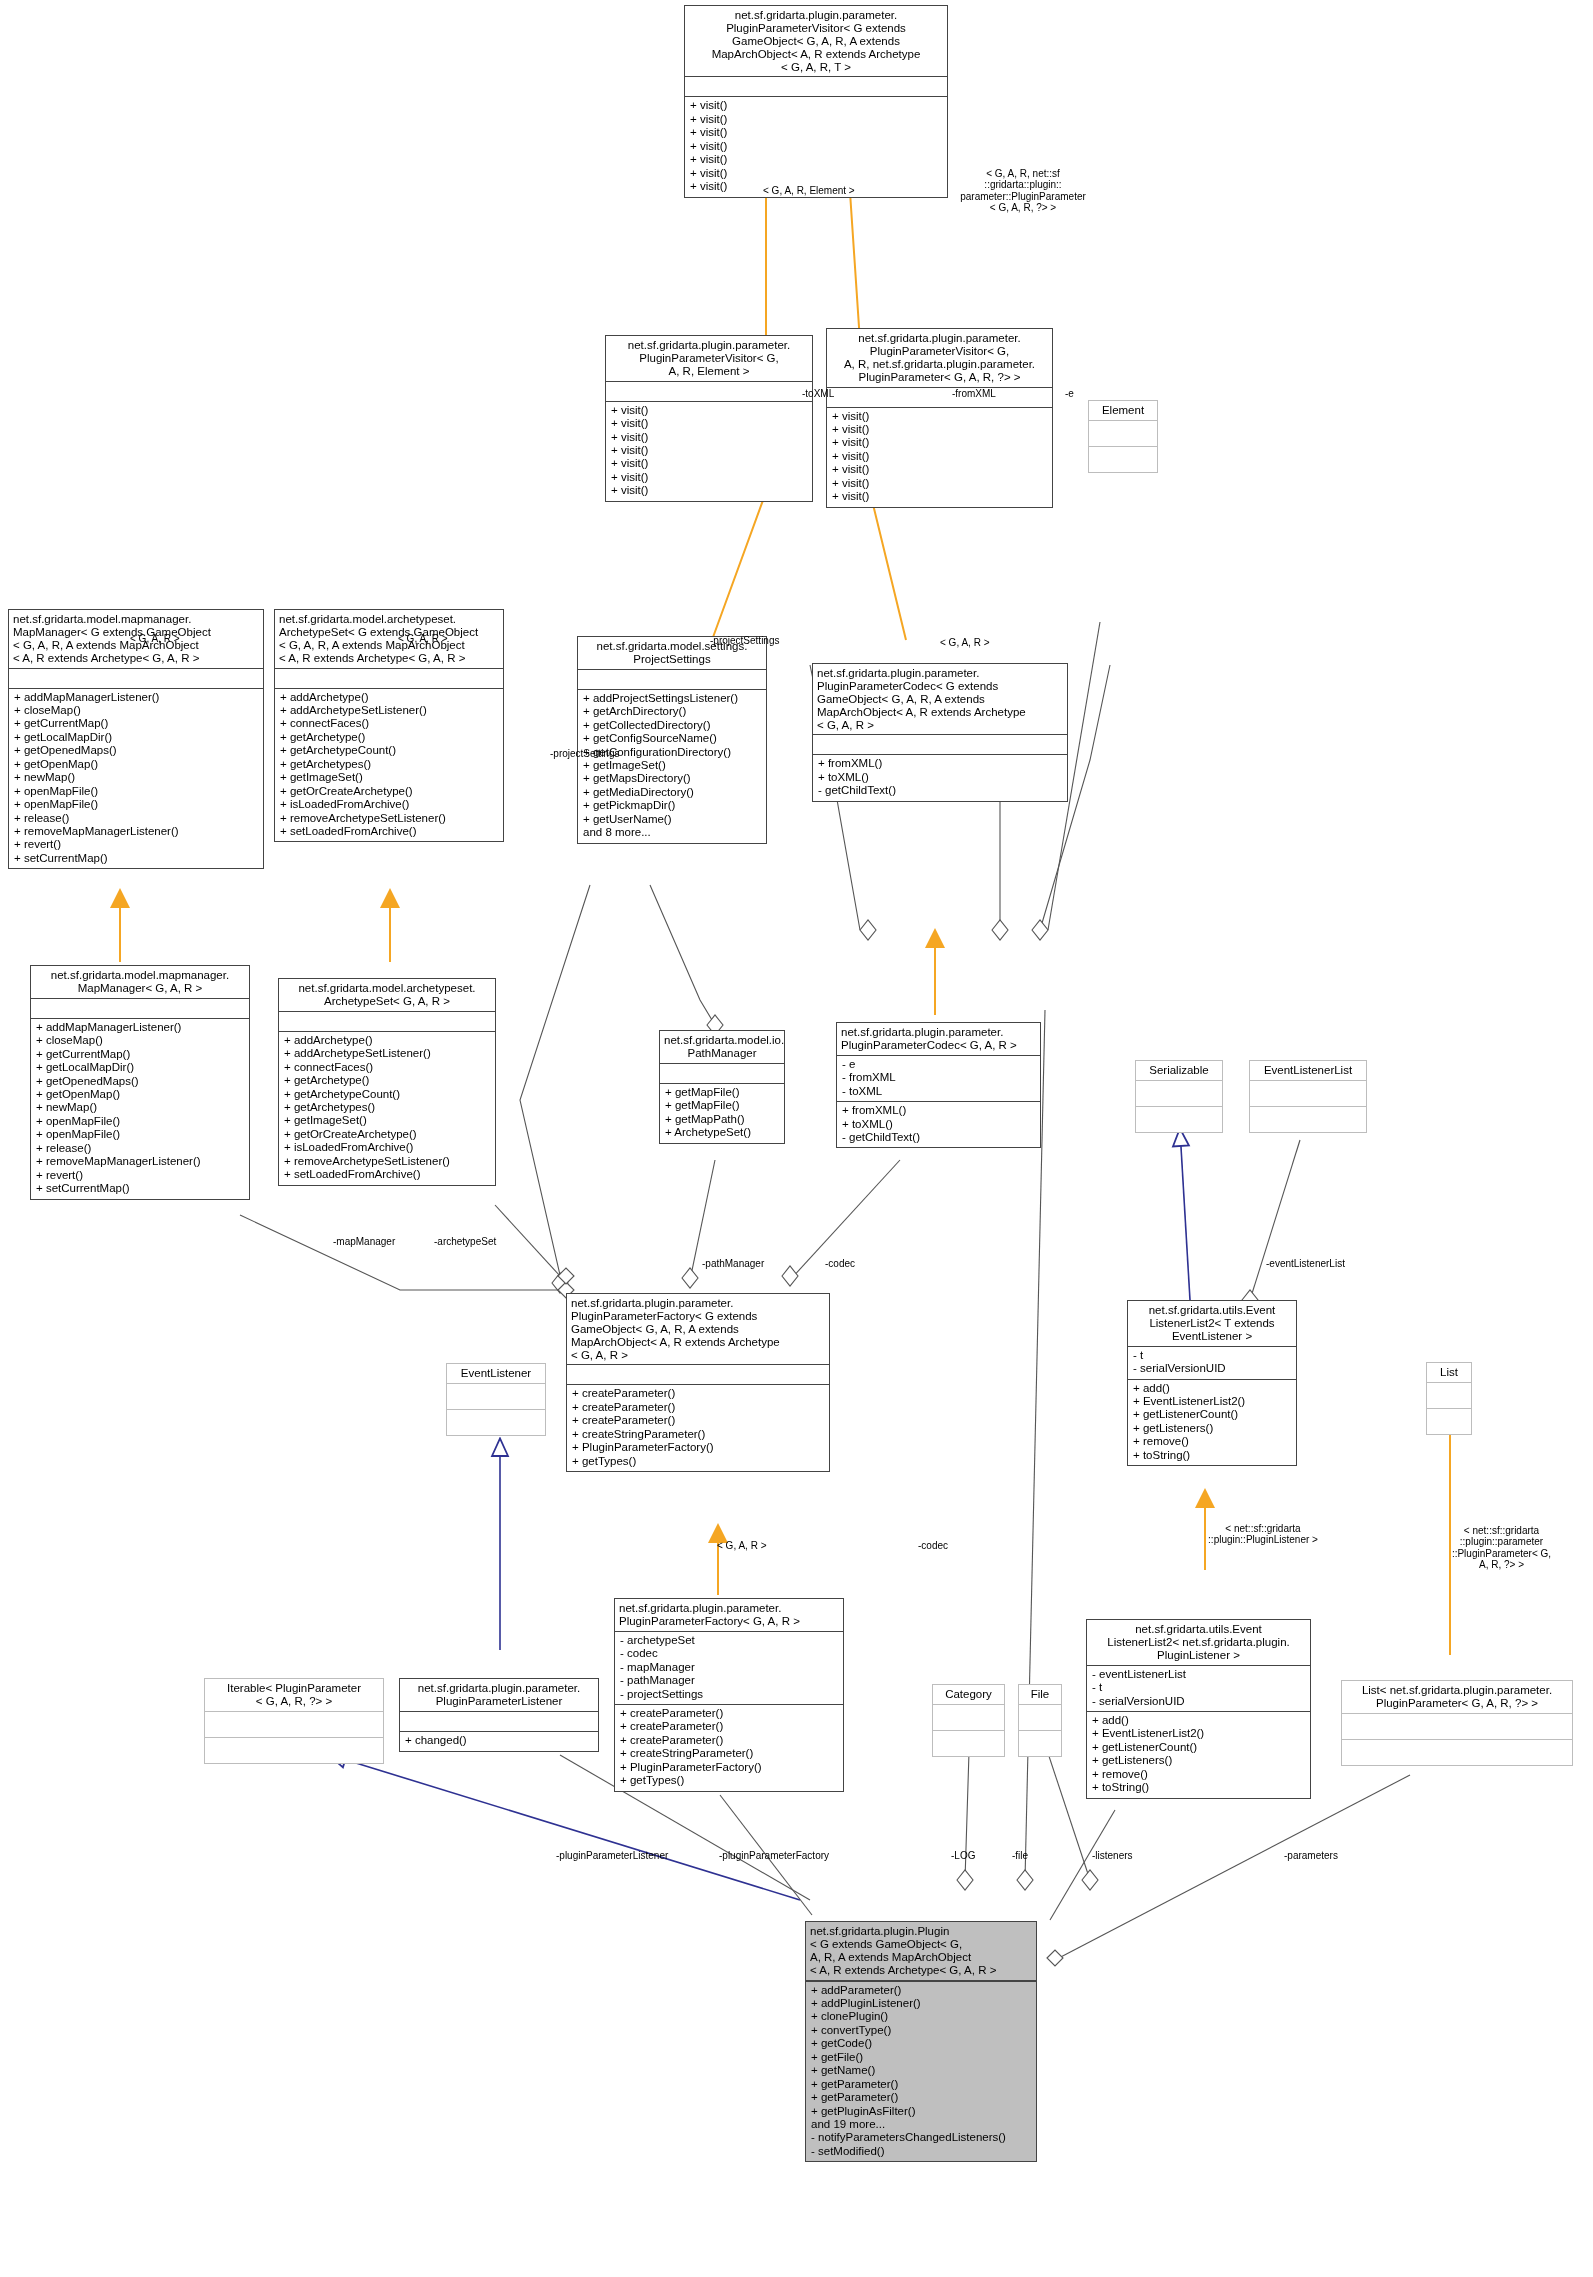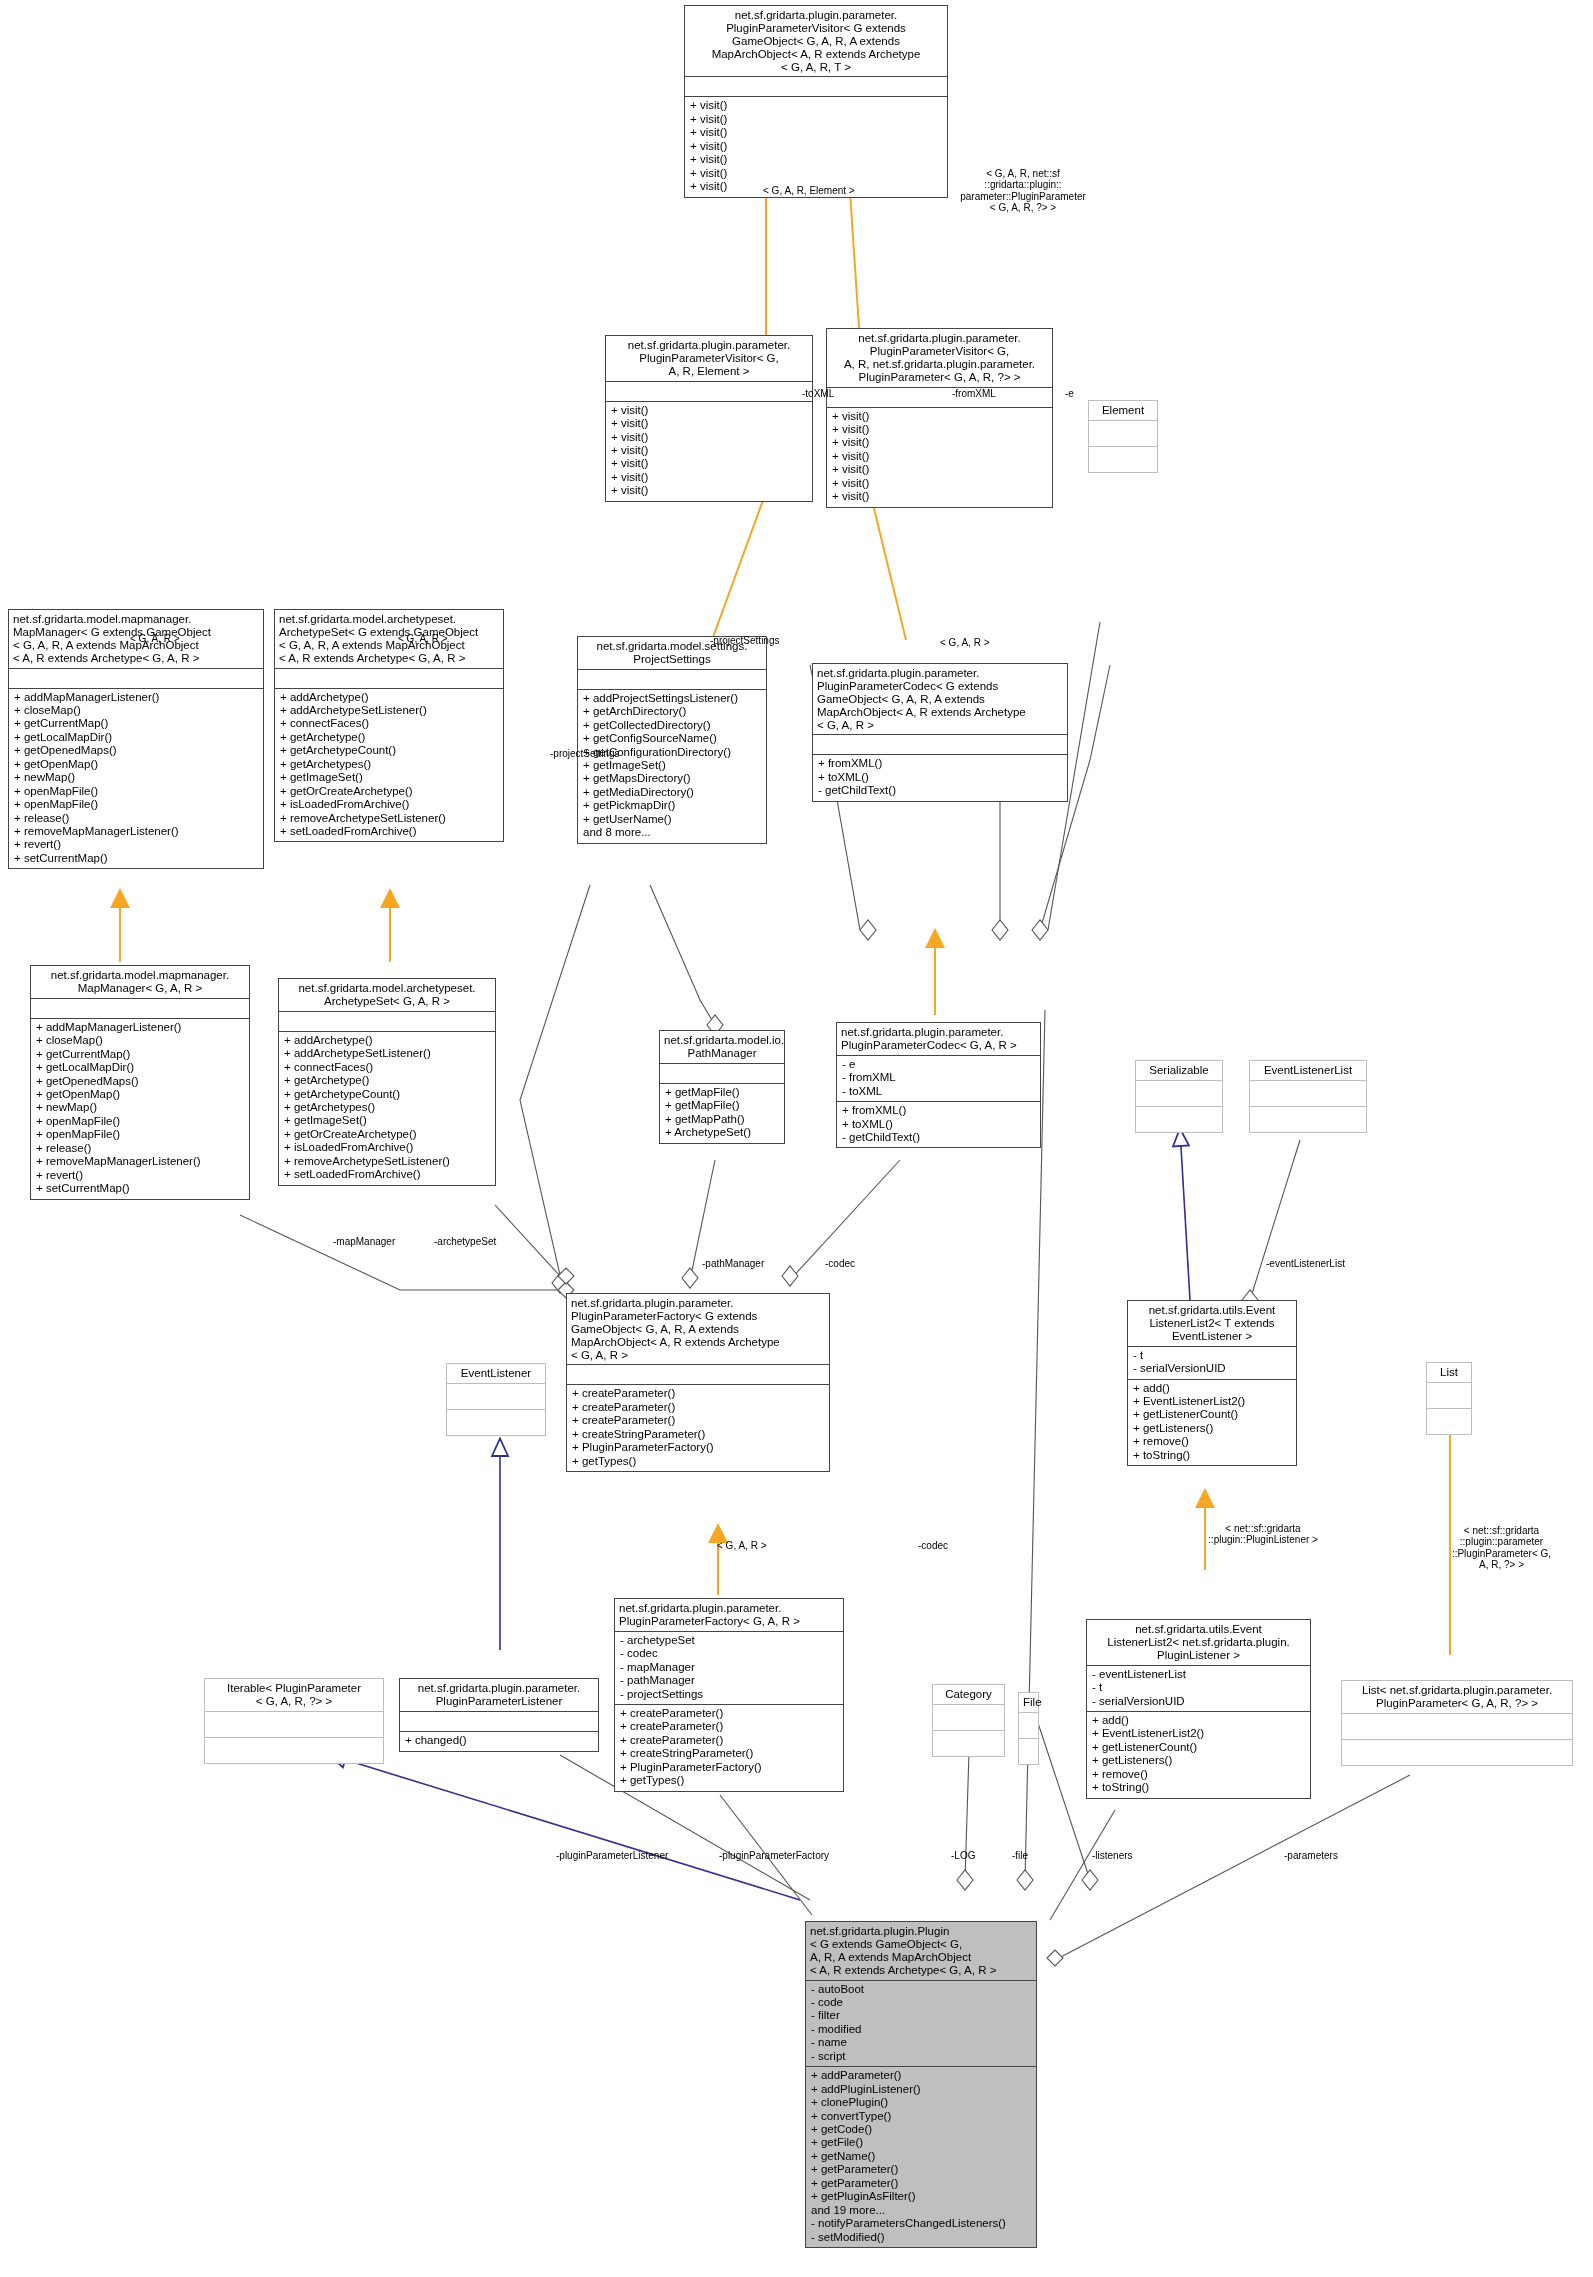--- a/index.html
+++ b/index.html
@@ -410,21 +410,21 @@
   </div>
 
   <div class="uml thin" style="left:932px;top:1684px;width:73px;">
     <div class="title">Category</div>
     <div class="sep"></div>
     <div class="attrs"></div>
     <div class="sep"></div>
     <div class="ops"></div>
   </div>
 
-  <div class="uml thin" style="left:1018px;top:1684px;width:21px;margin-top:8px;">
+  <div class="uml thin" style="left:1018px;top:1684px;width:44px;">
     <div class="title">File</div>
     <div class="sep"></div>
     <div class="attrs"></div>
     <div class="sep"></div>
     <div class="ops"></div>
   </div>
 
   <div class="uml" style="left:1086px;top:1619px;width:225px;">
     <div class="title">net.sf.gridarta.utils.Event<br>ListenerList2&lt; net.sf.gridarta.plugin.<br>PluginListener &gt;</div>
     <div class="sep"></div>
@@ -448,28 +448,20 @@
     <div class="title">List&lt; net.sf.gridarta.plugin.parameter.<br>PluginParameter&lt; G, A, R, ?&gt; &gt;</div>
     <div class="sep"></div>
     <div class="attrs"></div>
     <div class="sep"></div>
     <div class="ops"></div>
   </div>
 
   <div class="uml filled" style="left:805px;top:1898px;width:232px;">
     <div class="title lft">net.sf.gridarta.plugin.Plugin<br>&lt; G extends GameObject&lt; G,<br> A, R, A extends MapArchObject<br> &lt; A, R extends Archetype&lt; G, A, R &gt;</div>
     <div class="sep"></div>
-    <div class="attrs">
-      <div>- autoBoot</div>
-      <div>- code</div>
-      <div>- filter</div>
-      <div>- modified</div>
-      <div>- name</div>
-      <div>- script</div>
-    </div>
     <div class="sep"></div>
     <div class="ops">
       <div>+ addParameter()</div>
       <div>+ addPluginListener()</div>
       <div>+ clonePlugin()</div>
       <div>+ convertType()</div>
       <div>+ getCode()</div>
       <div>+ getFile()</div>
       <div>+ getName()</div>
       <div>+ getParameter()</div>

